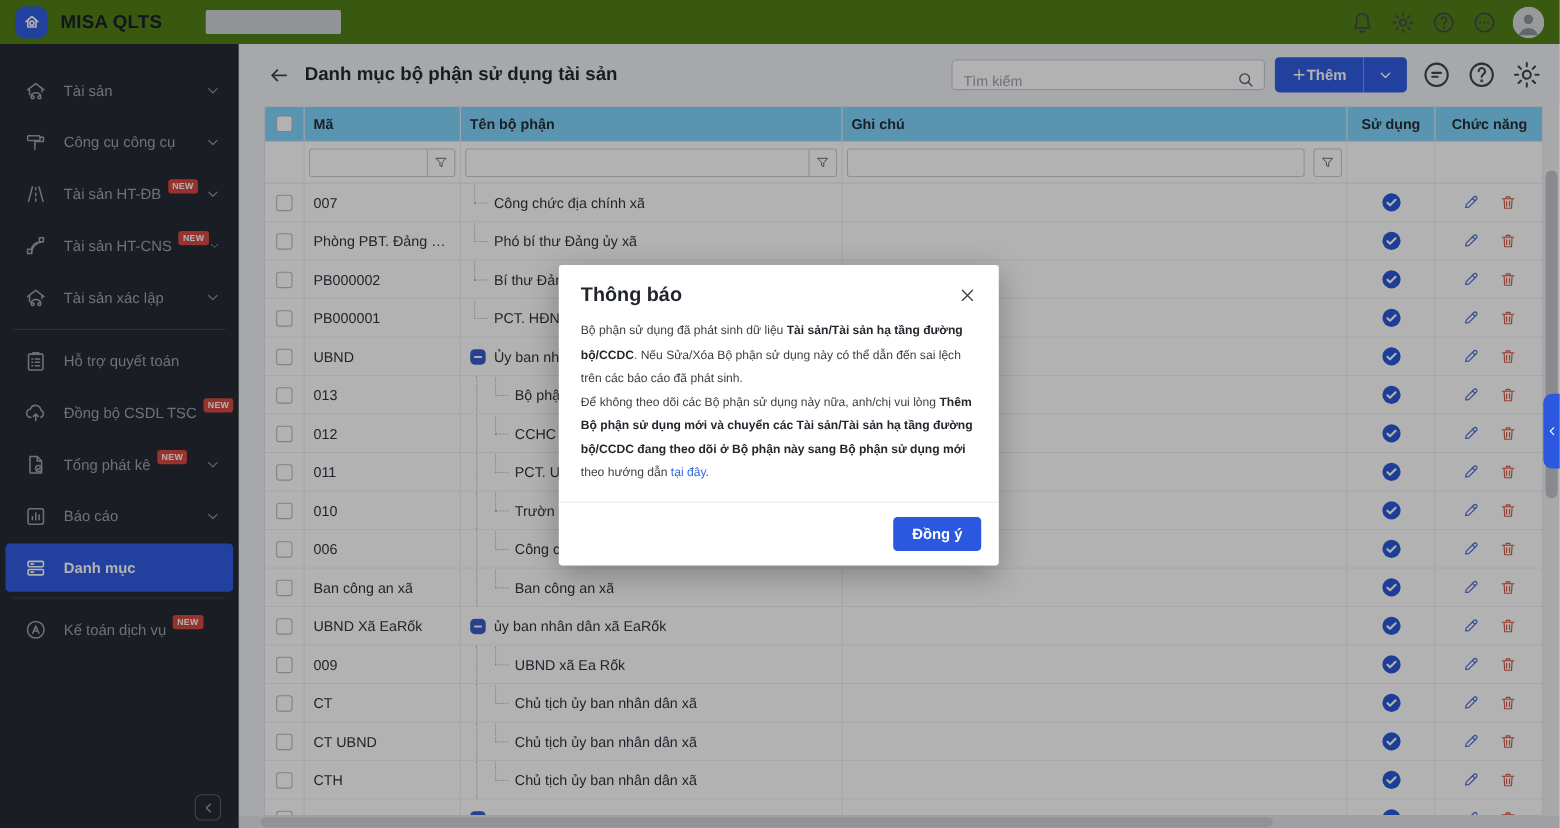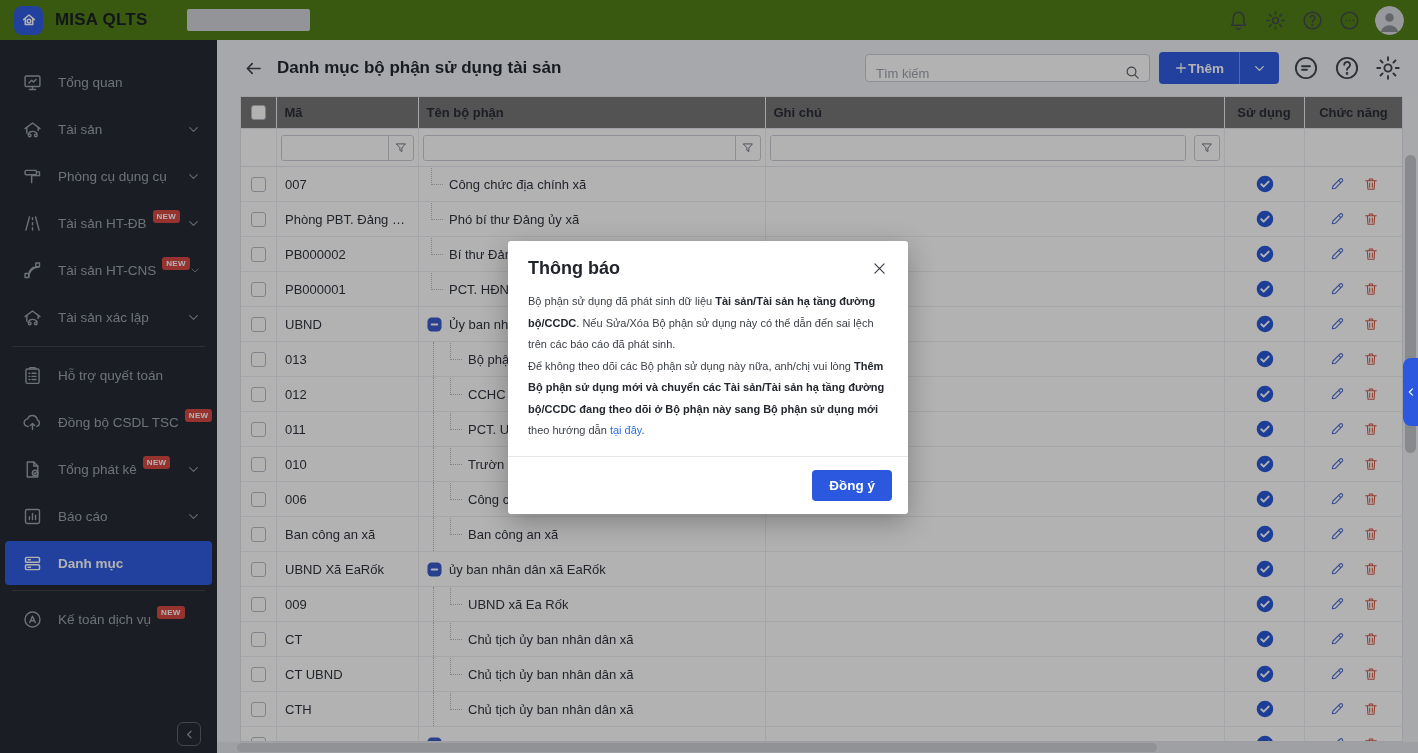--- a/index.html
+++ b/index.html
@@ -51,21 +51,21 @@
   
   .table-wrap { position:absolute; left:23px; right:15px; top:56px; bottom:11px; background:#fff; border:1px solid #e2e4e8; overflow:hidden; }
   .trow, .thead, .tfilter { display:flex; }
   .cell { border-right:1px solid #eceef1; display:flex; align-items:center; padding:0 8px; font-size:13px; color:#2a2f36; overflow:hidden; }
   .c-cb { width:36px; flex:none; justify-content:center; }
   .c-ma { width:142px; flex:none; }
   .c-ten { width:347px; flex:none; }
   .c-ghichu { width:459px; flex:none; }
   .c-sudung { width:80px; flex:none; justify-content:center; }
   .c-chucnang { width:98px; flex:none; justify-content:center; gap:18px; border-right:none; }
-  .thead { height:32px; background:#737373; border-bottom:1px solid #e4e6ea;justify-content:center; }
+  .thead { height:32px; background:#7dd3fc; border-bottom:1px solid #e4e6ea; }
   .thead .cell { font-weight:700; font-size:13px; color:#23272e; }
   .tfilter { height:38px; background:#fff; border-bottom:1px solid #e4e6ea; }
   .tfilter .cell { padding:0 4px; }
   .filter-box { flex:1; height:26px; border:1px solid #c8ccd2; border-radius:3px; background:#fff; display:flex; overflow:hidden; }
   .filter-box input { flex:1; border:none; outline:none; padding:0 8px; font-size:13px; min-width:0; font-family:inherit; }
   .filter-btn { width:25px; border-left:1px solid #c8ccd2; display:flex; align-items:center; justify-content:center; color:#5a6068; cursor:pointer; }
   .filter-btn .ic, .filter-solo .ic { width:14px; height:14px; }
   .filter-solo { width:26px; height:26px; flex:none; margin-left:8px; border:1px solid #c8ccd2; border-radius:3px; display:flex; align-items:center; justify-content:center; color:#5a6068; cursor:pointer; }
   .trow { height:35px; border-bottom:1px solid #eceef1; background:#fff; }
   .cb { width:15px; height:15px; border:1px solid #b4bac2; border-radius:3px; background:#fff; cursor:pointer; }
@@ -148,31 +148,20 @@
           <circle cx="15" cy="15" r="15" fill="#d9dbde"></circle>
           <circle cx="15" cy="12" r="4.4" fill="#8b9096"></circle>
           <path d="M6 27a9.3 9.3 0 0118 0z" fill="#8b9096"></path>
         </svg>
       </span>
   </span>
 </div>
 
 <div class="sidebar">
   <div class="side-nav" id="side-nav">
-  <div class="side-item">
-    <span class="ic side-icon">
-          <svg viewBox="0 0 24 24" fill="none" stroke="currentColor" stroke-width="1.6" stroke-linecap="round" stroke-linejoin="round">
-            <rect x="3.5" y="4.5" width="17" height="12" rx="1.5"></rect>
-            <path d="M8 12.5l3-3.2 2.2 2.2 2.8-3"></path>
-            <path d="M12 16.5V20M8.5 20h7"></path>
-          </svg>
-        </span>
-    <span class="side-label">Tổng quan</span>
-
-  </div>
 
   <div class="side-item">
     <span class="ic side-icon">
           <svg viewBox="0 0 24 24" fill="none" stroke="currentColor" stroke-width="1.6" stroke-linecap="round" stroke-linejoin="round">
             <path d="M3.5 11L12 4.5 20.5 11"></path>
             <path d="M5.5 9.8V16M18.5 9.8V13"></path>
             <path d="M7 17.5c.8-2.2 2.4-3.4 5-3.4 2.3 0 4.3.9 5.2 2.6"></path>
             <circle cx="8.8" cy="18.8" r="1.5"></circle>
             <circle cx="15.8" cy="18.8" r="1.5"></circle>
           </svg>
@@ -187,21 +176,21 @@
   </div>
 
   <div class="side-item">
     <span class="ic side-icon">
           <svg viewBox="0 0 24 24" fill="none" stroke="currentColor" stroke-width="1.6" stroke-linecap="round" stroke-linejoin="round">
             <rect x="3.5" y="5" width="13" height="5" rx="1.2"></rect>
             <path d="M16.5 6.7h3.5v4.3h-9v3.3"></path>
             <path d="M11 14.3V19"></path>
           </svg>
         </span>
-    <span class="side-label">Phòng cụ dụng cụ</span>
+    <span class="side-label">Công cụ công cụ</span>
 
     <span class="ic side-chevron">
           <svg viewBox="0 0 24 24" fill="none" stroke="currentColor" stroke-width="2" stroke-linecap="round" stroke-linejoin="round">
             <path d="M5 8.5l7 7 7-7"></path>
           </svg>
         </span>
   </div>
 
   <div class="side-item">
     <span class="ic side-icon">

